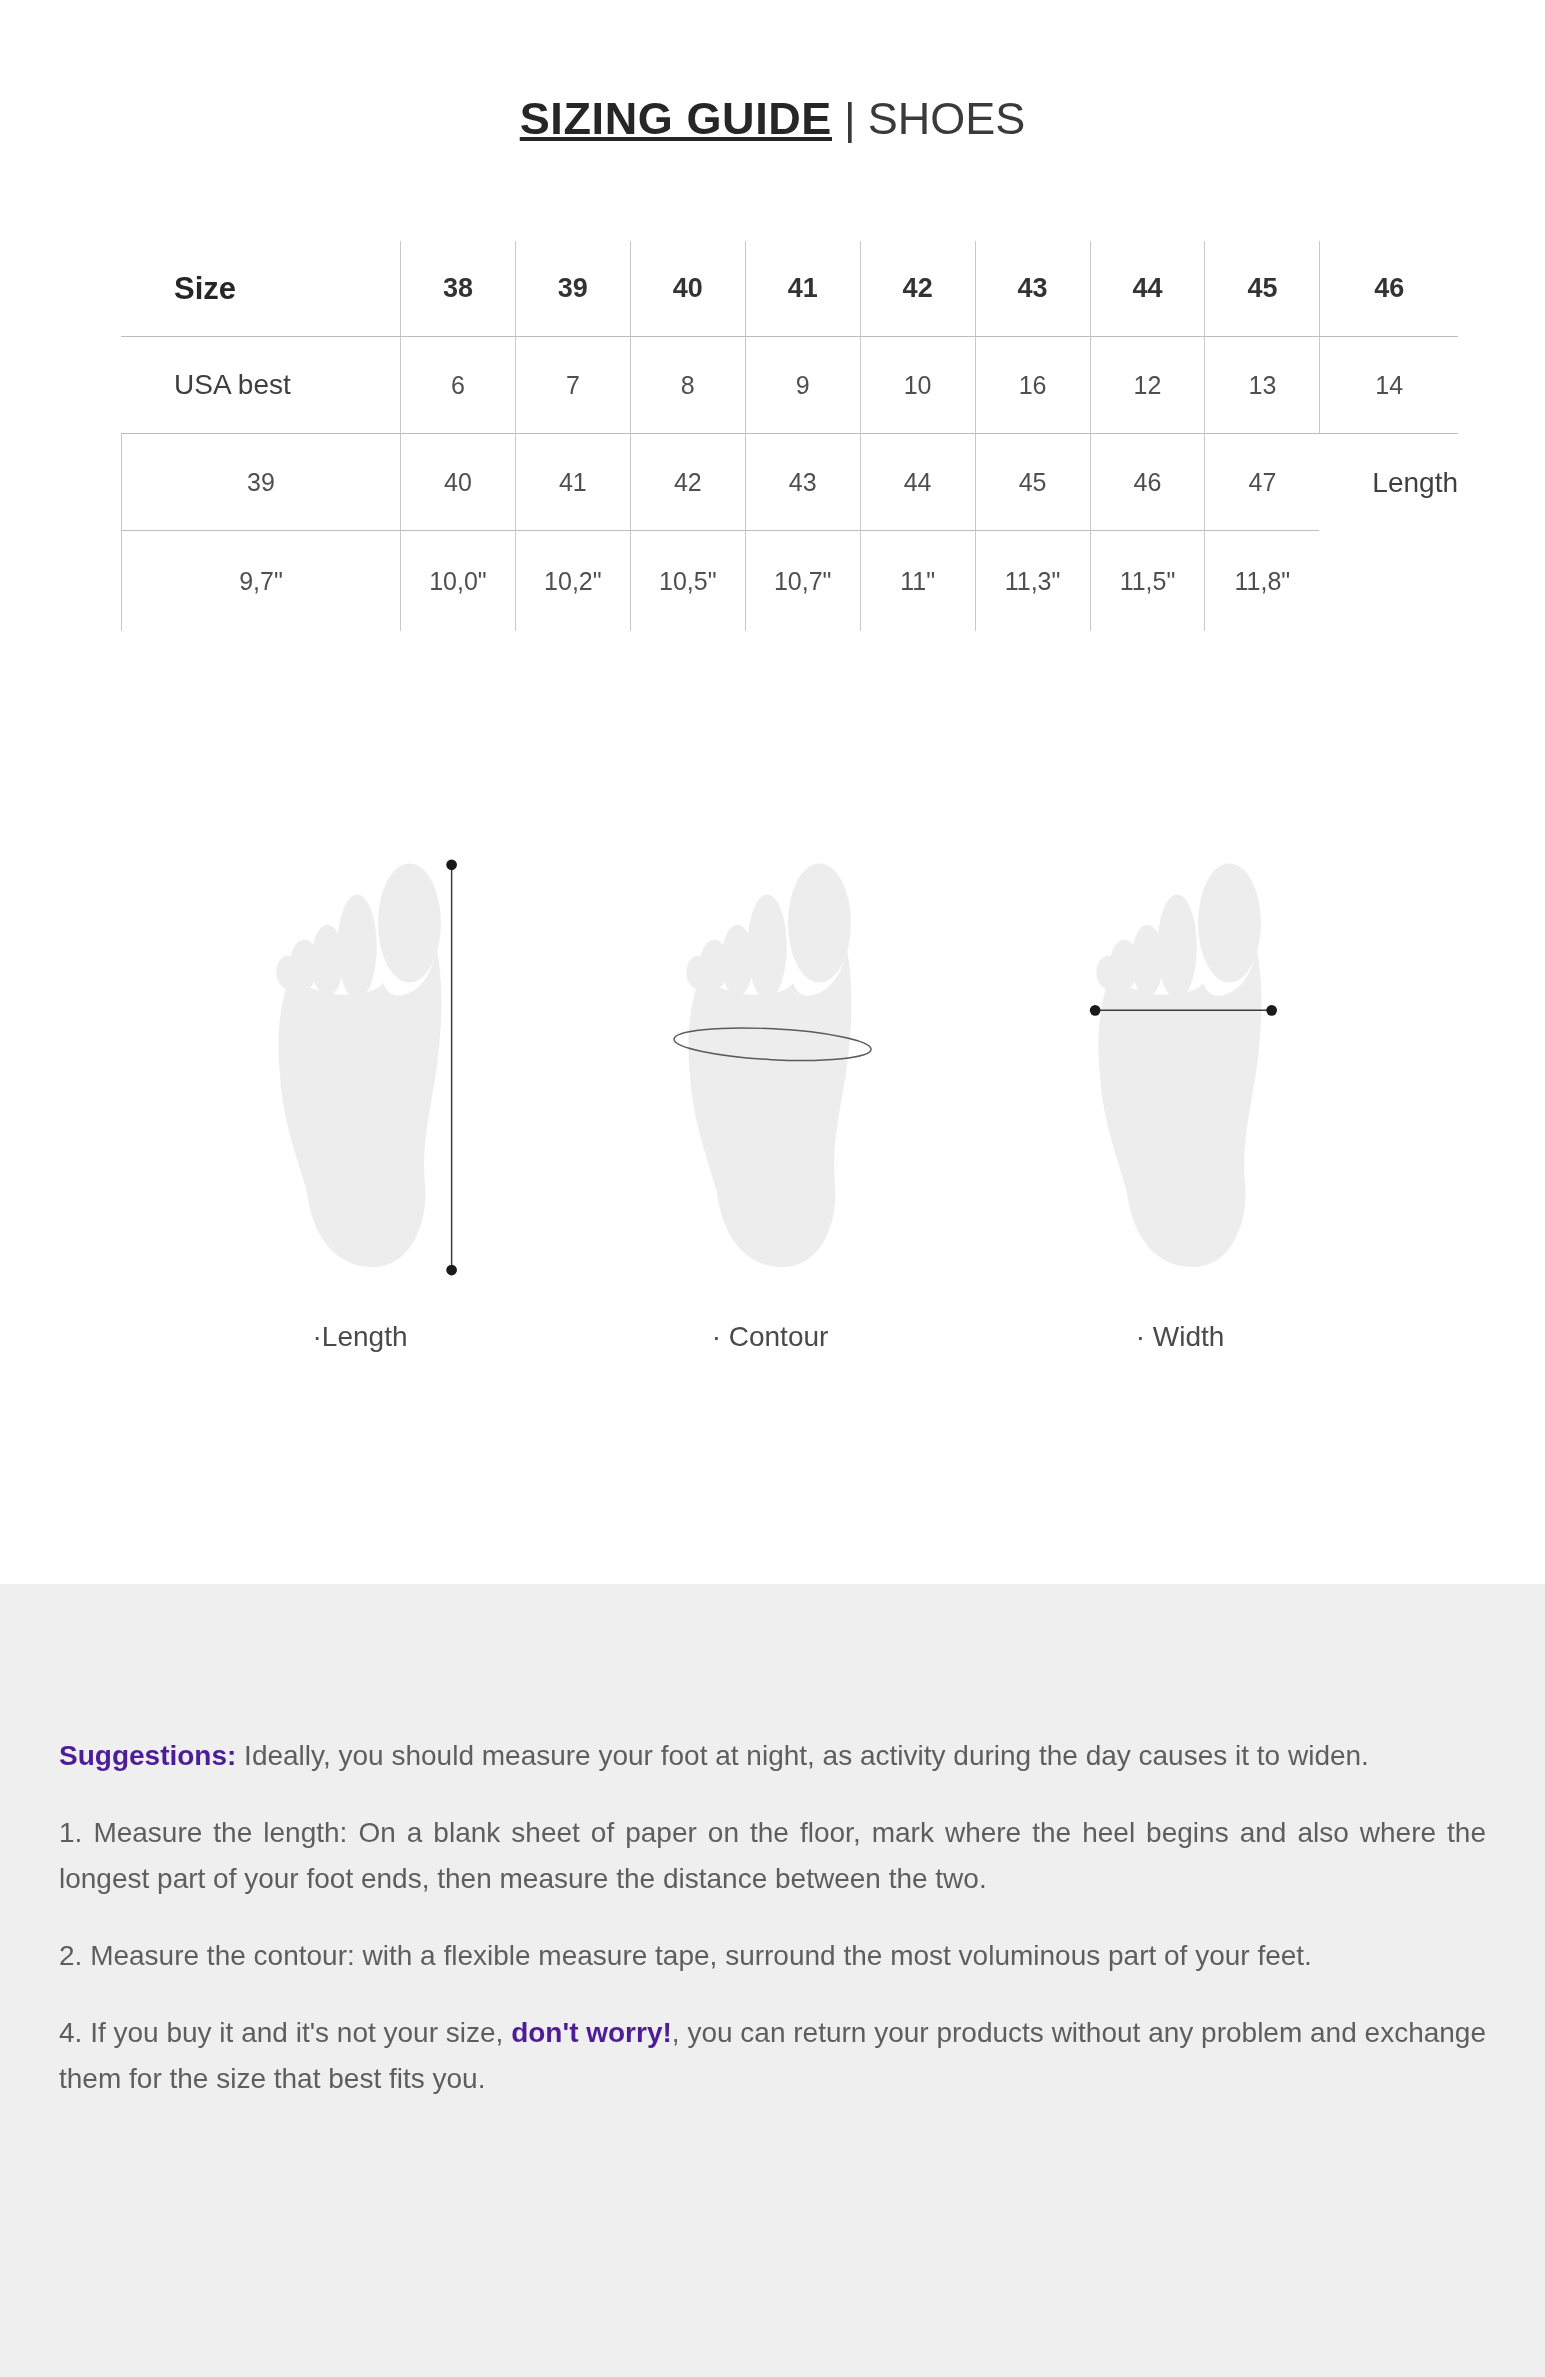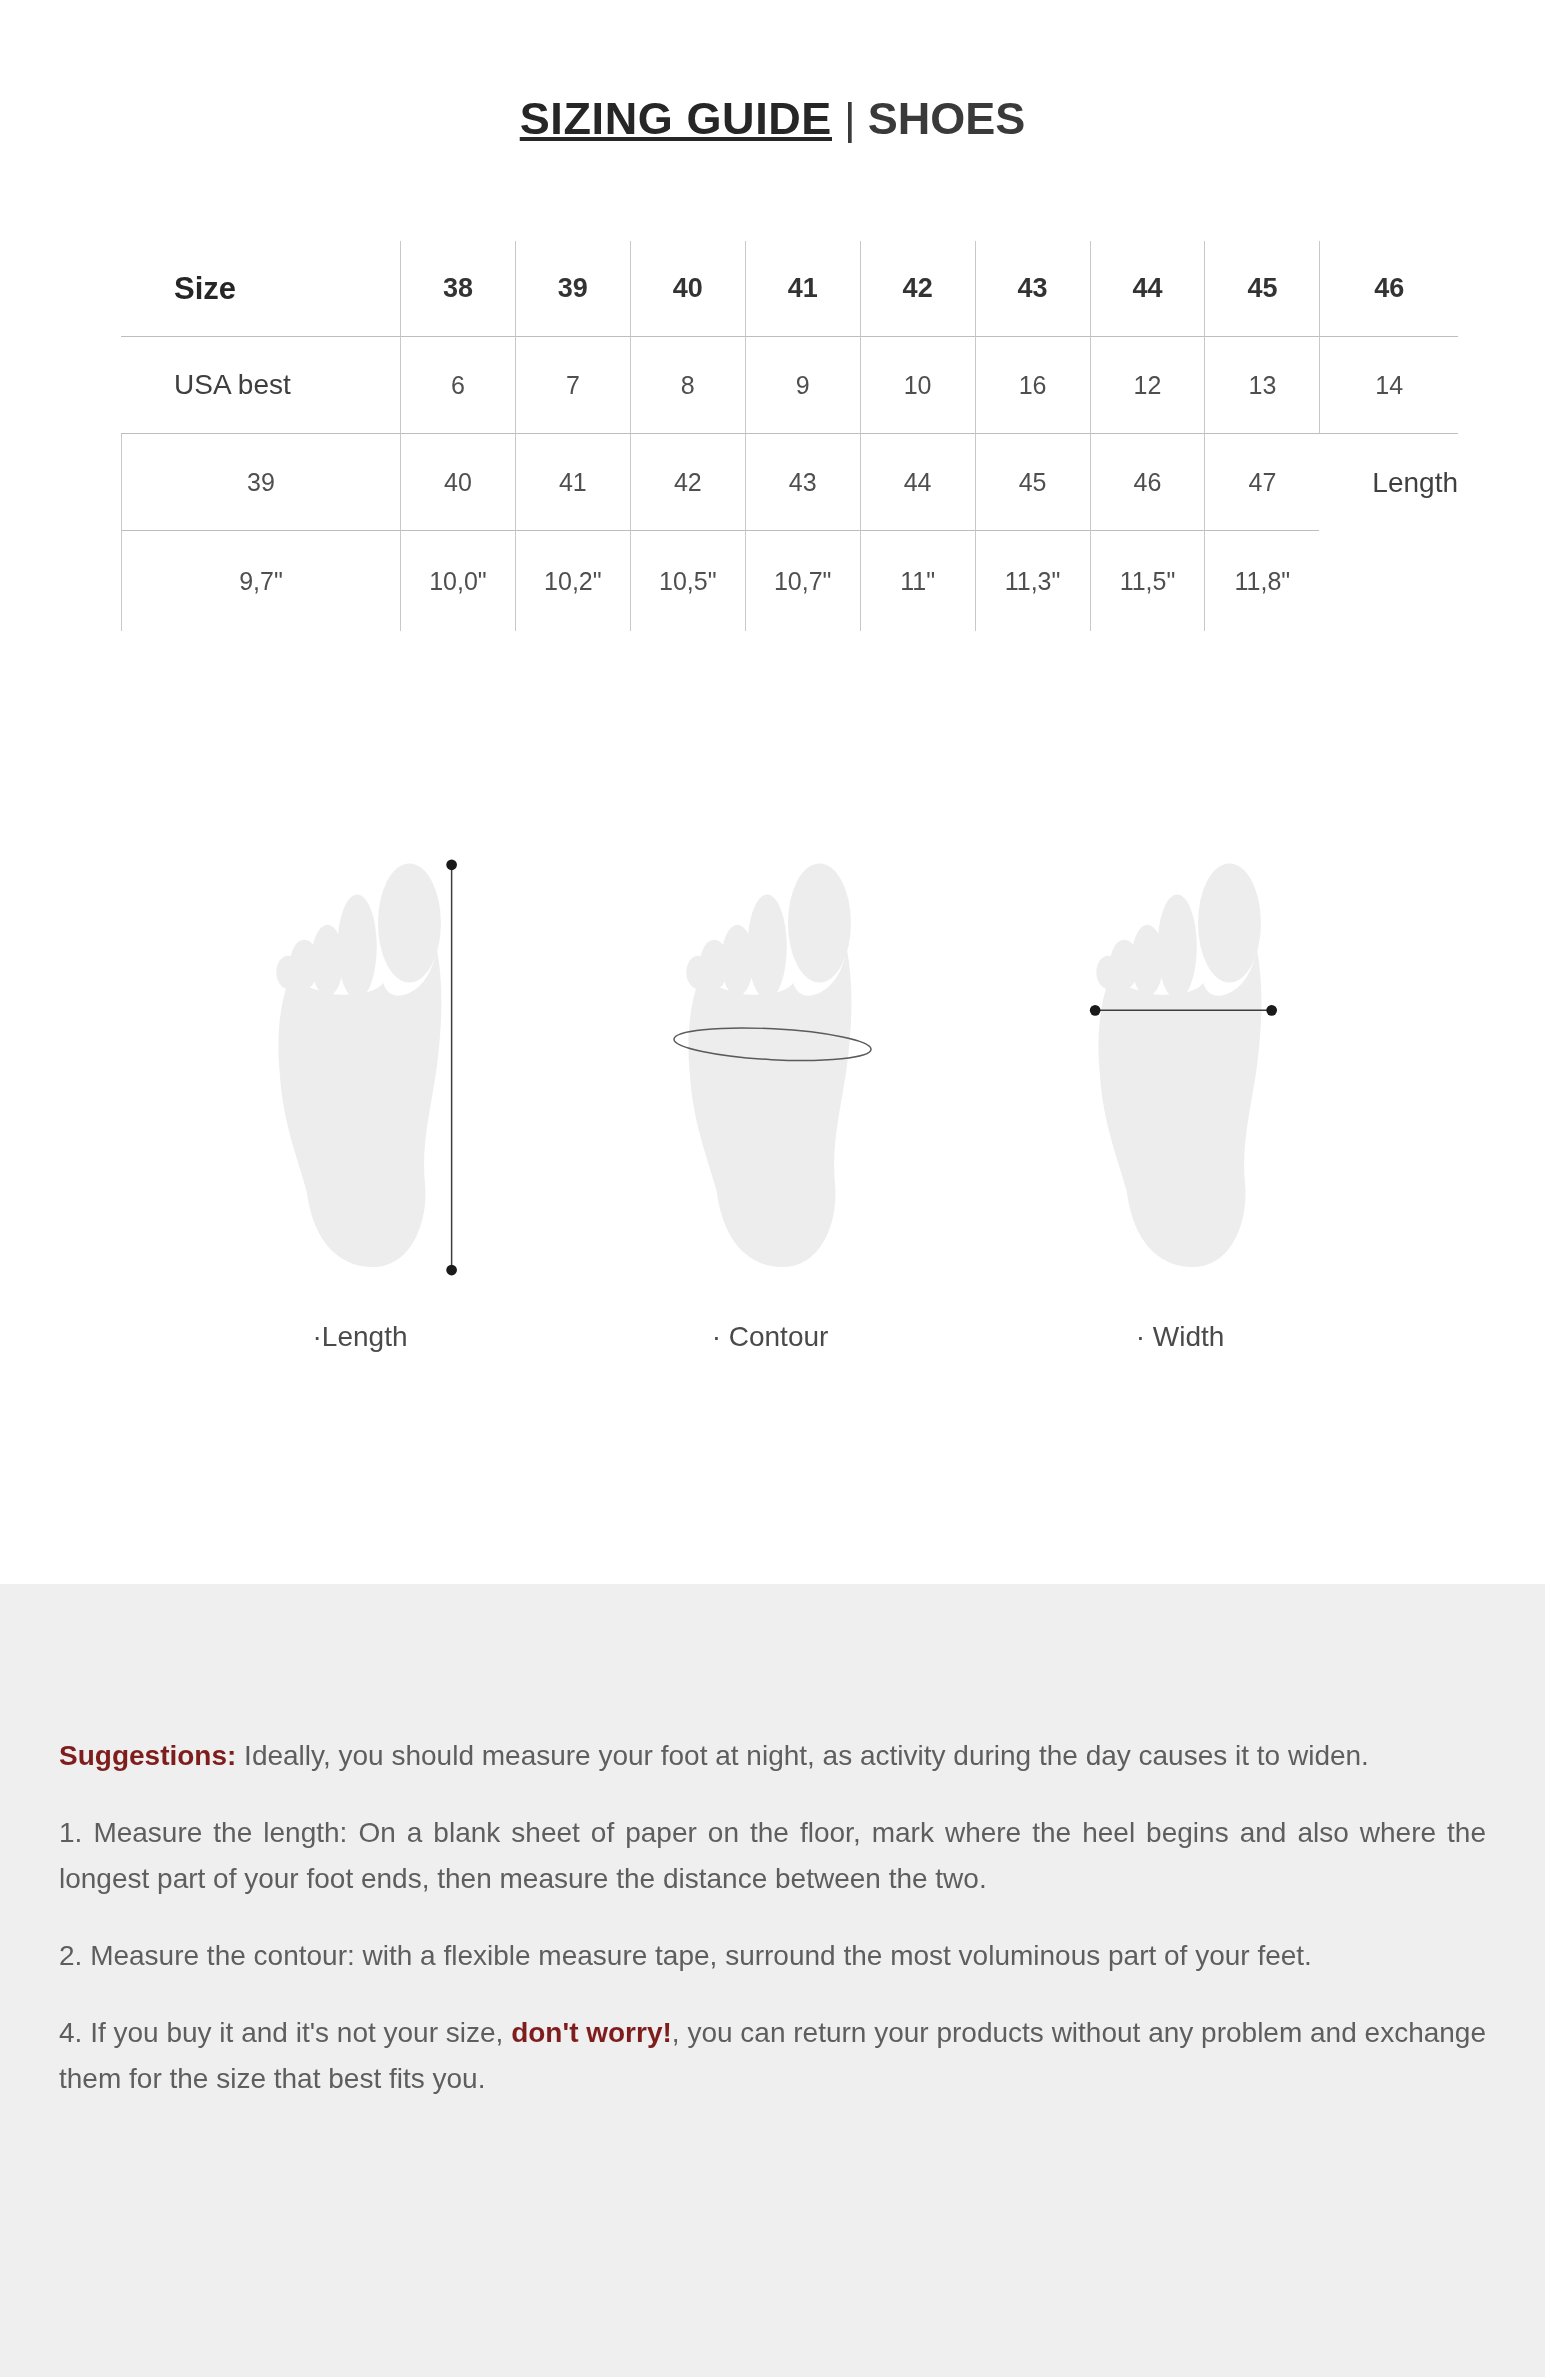--- a/index.html
+++ b/index.html
@@ -12,21 +12,21 @@
   #page { position: relative; width: 1545px; height: 2377px; }
 
   
   .title {
     position: absolute; top: 89px; left: 0; width: 1545px;
     text-align: center; font-size: 45px; line-height: 59px;
     color: #262626; white-space: nowrap;
   }
   .title .main { font-weight: bold; letter-spacing: 0.6px; text-decoration: underline; }
   .title .sep  { font-weight: 300; color: #3a3a3a; padding: 0 12px; }
-  .title .cat  { font-weight: 700; color: #3a3a3a; margin-top: 28px; }
+  .title .cat  { font-weight: 400; color: #3a3a3a; margin-top: 28px; }
 
   
   .size-table {
     position: absolute; left: 121px; top: 241px;
     width: 1337px; height: 391px;
     display: grid;
     grid-template-columns: 279px repeat(9, 1fr);
     grid-template-rows: 96px 97px 97px 100px;
   }
   .c {
@@ -59,21 +59,21 @@
     box-sizing: border-box;
     padding: 149px 59px 0 59px;
   }
   .panel p {
     margin: 0 0 31px 0;
     font-size: 28px; line-height: 46px;
     color: #5e5e5e;
     text-align: justify;
   }
   .panel p:last-child { margin-bottom: 4px; }
-  .panel .b { font-weight: bold; color: #7f1d1d; }
+  .panel .b { font-weight: bold; color: #4c1d95; }
 </style>
 </head>
 <body>
 
 <div id="page">
 
   <div class="title">
     <span class="main">SIZING GUIDE</span><span class="sep">|</span><span class="cat">SHOES</span>
   </div>
 

